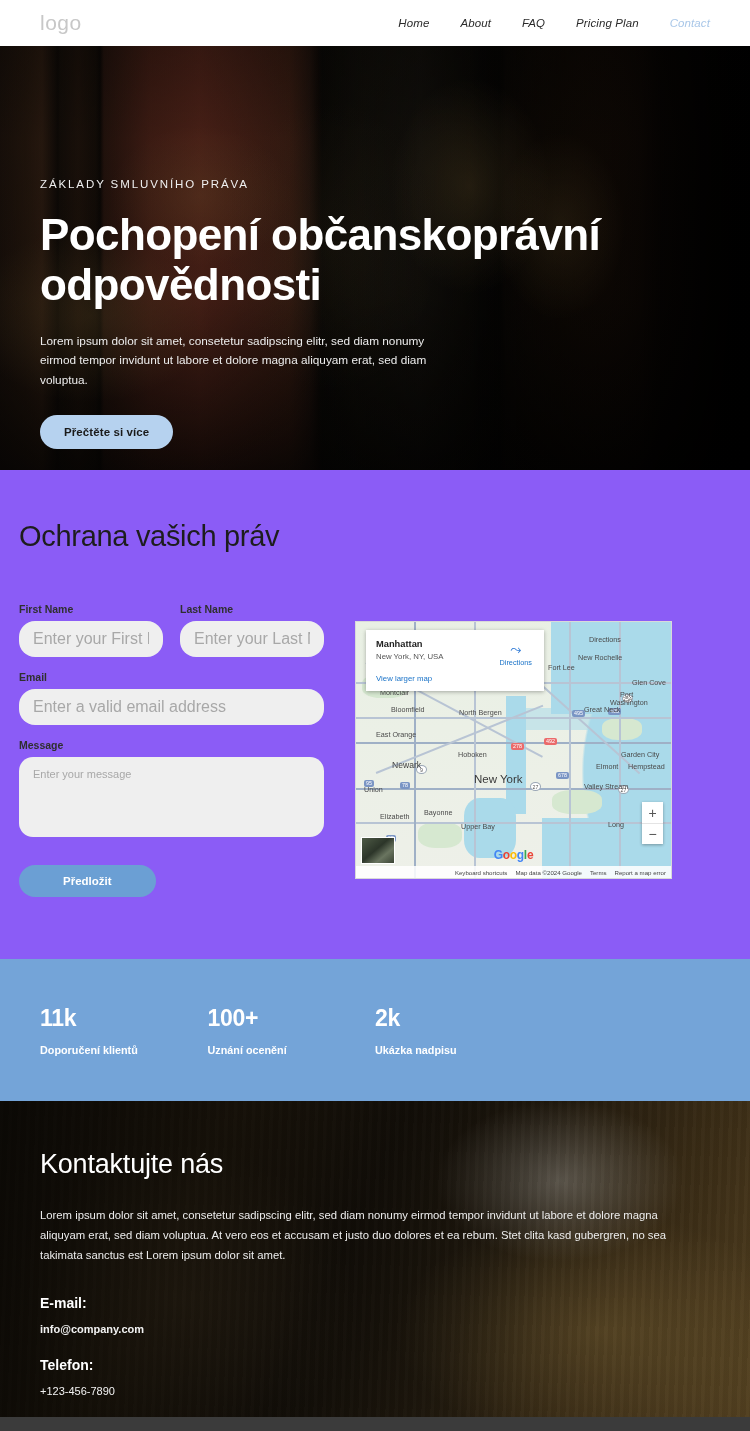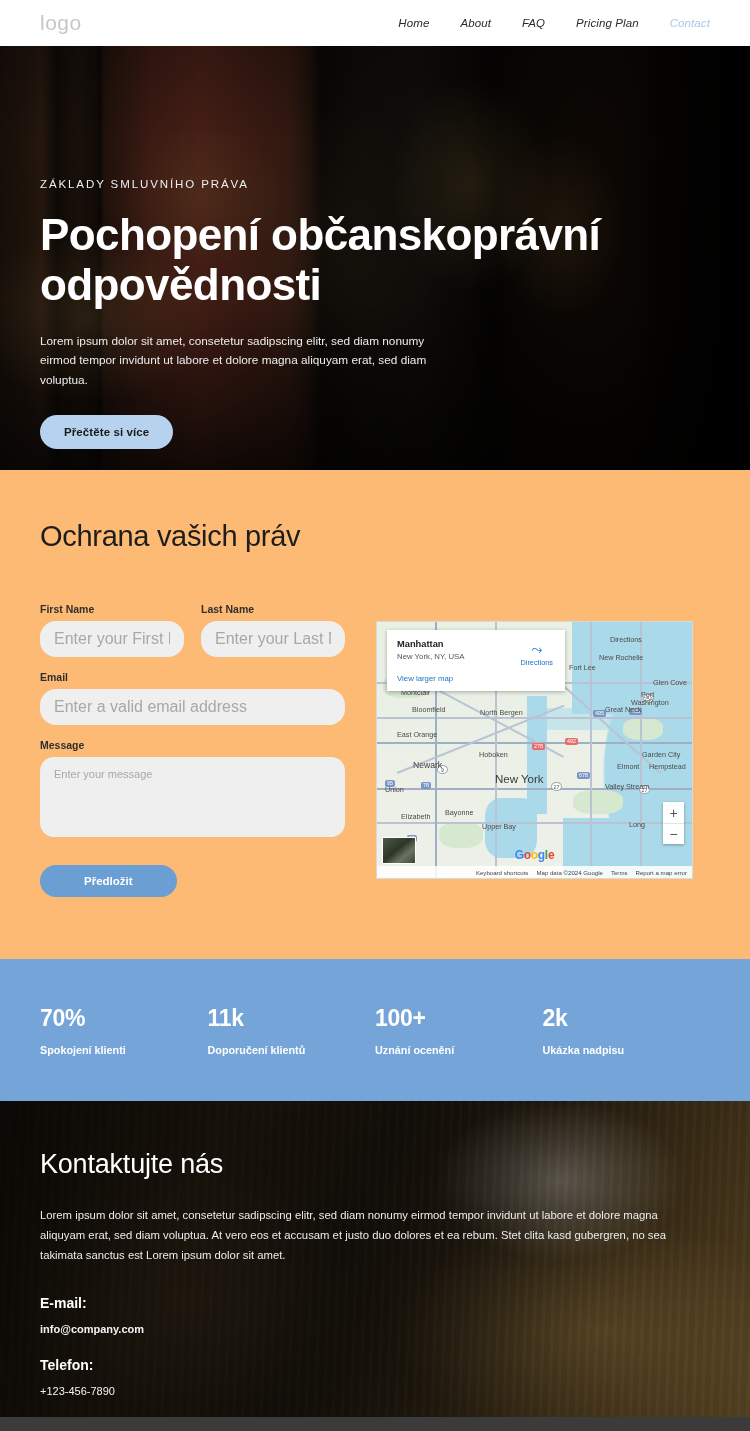--- a/index.html
+++ b/index.html
@@ -125,22 +125,22 @@
     border: none;
     border-radius: 18px;
     padding: 11px 24px;
     cursor: pointer;
     letter-spacing: 0.1px;
     font-family: inherit;
   }
 
   
   .form-section {
-    background: #fdba74;
-    padding: 50px 40px 62px 40px;
+    background: #8b5cf6;
+    padding: 50px 40px 62px 19px;
   }
   .section-title {
     font-size: 29px;
     font-weight: 400;
     color: #1d1d1d;
     letter-spacing: -0.3px;
     margin-bottom: 50px;
   }
   .form-row { display: flex; gap: 17px; }
   .form-cols {
@@ -556,24 +556,20 @@
           <span>Terms</span>
           <span>Report a map error</span>
         </div>
       </div>
 
     </div>
   </div>
 
   <div class="stats">
     <div class="stat">
-      <div class="stat-num">70%</div>
-      <div class="stat-lbl">Spokojení klienti</div>
-    </div>
-    <div class="stat">
       <div class="stat-num">11k</div>
       <div class="stat-lbl">Doporučení klientů</div>
     </div>
     <div class="stat">
       <div class="stat-num">100+</div>
       <div class="stat-lbl">Uznání ocenění</div>
     </div>
     <div class="stat">
       <div class="stat-num">2k</div>
       <div class="stat-lbl">Ukázka nadpisu</div>

